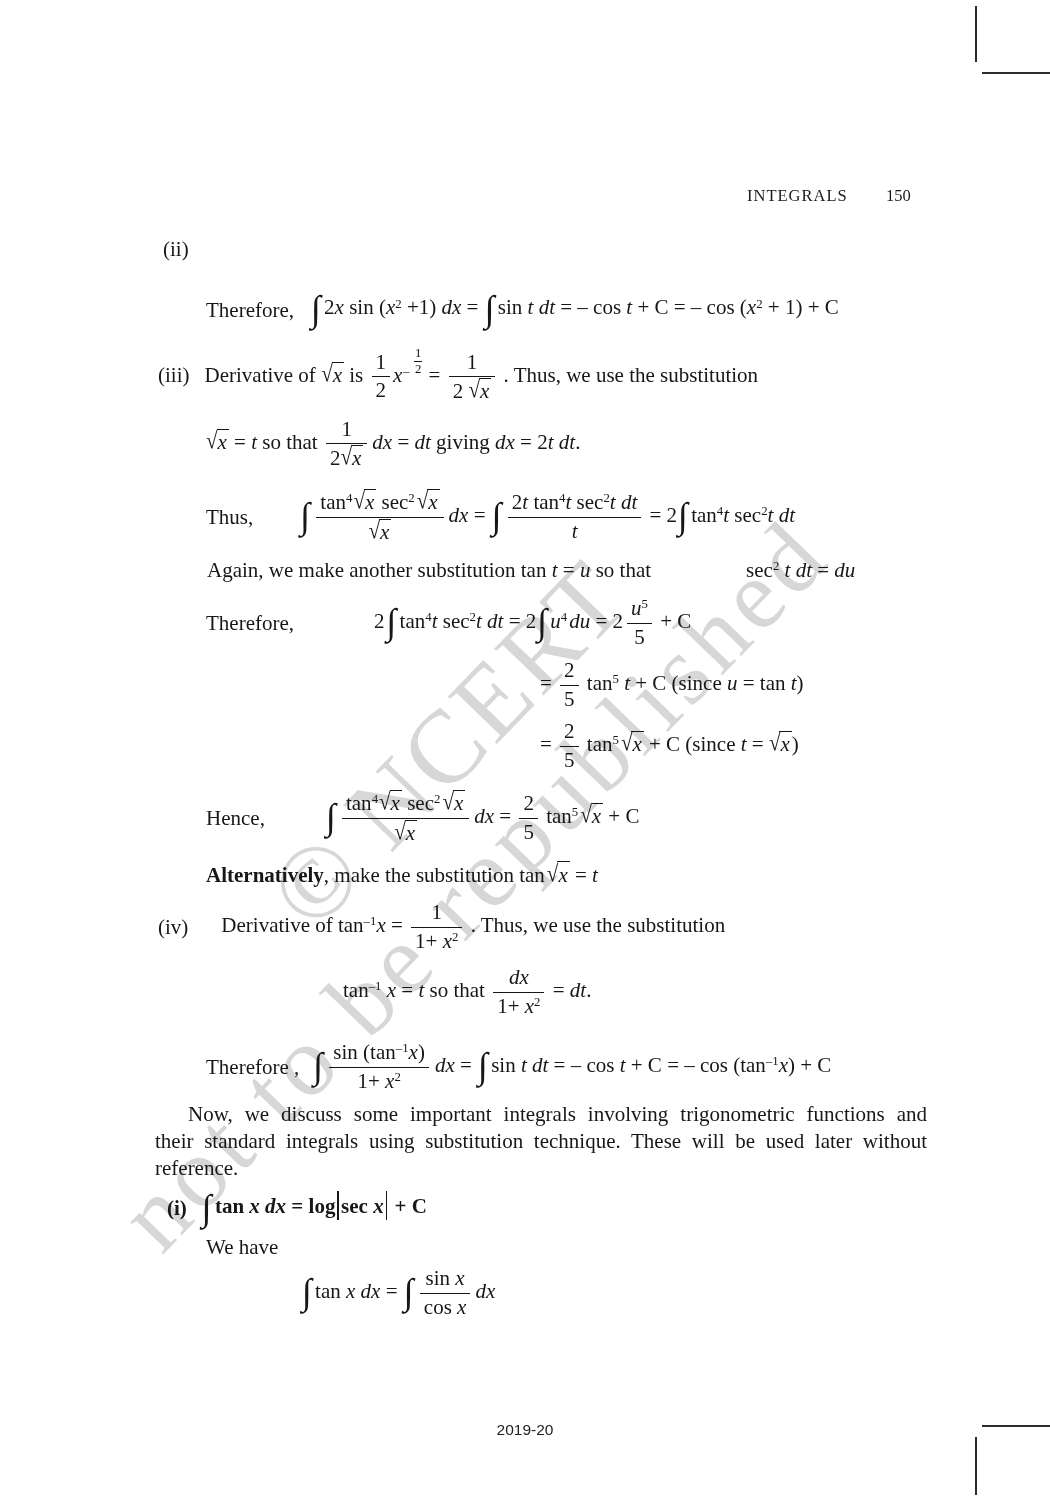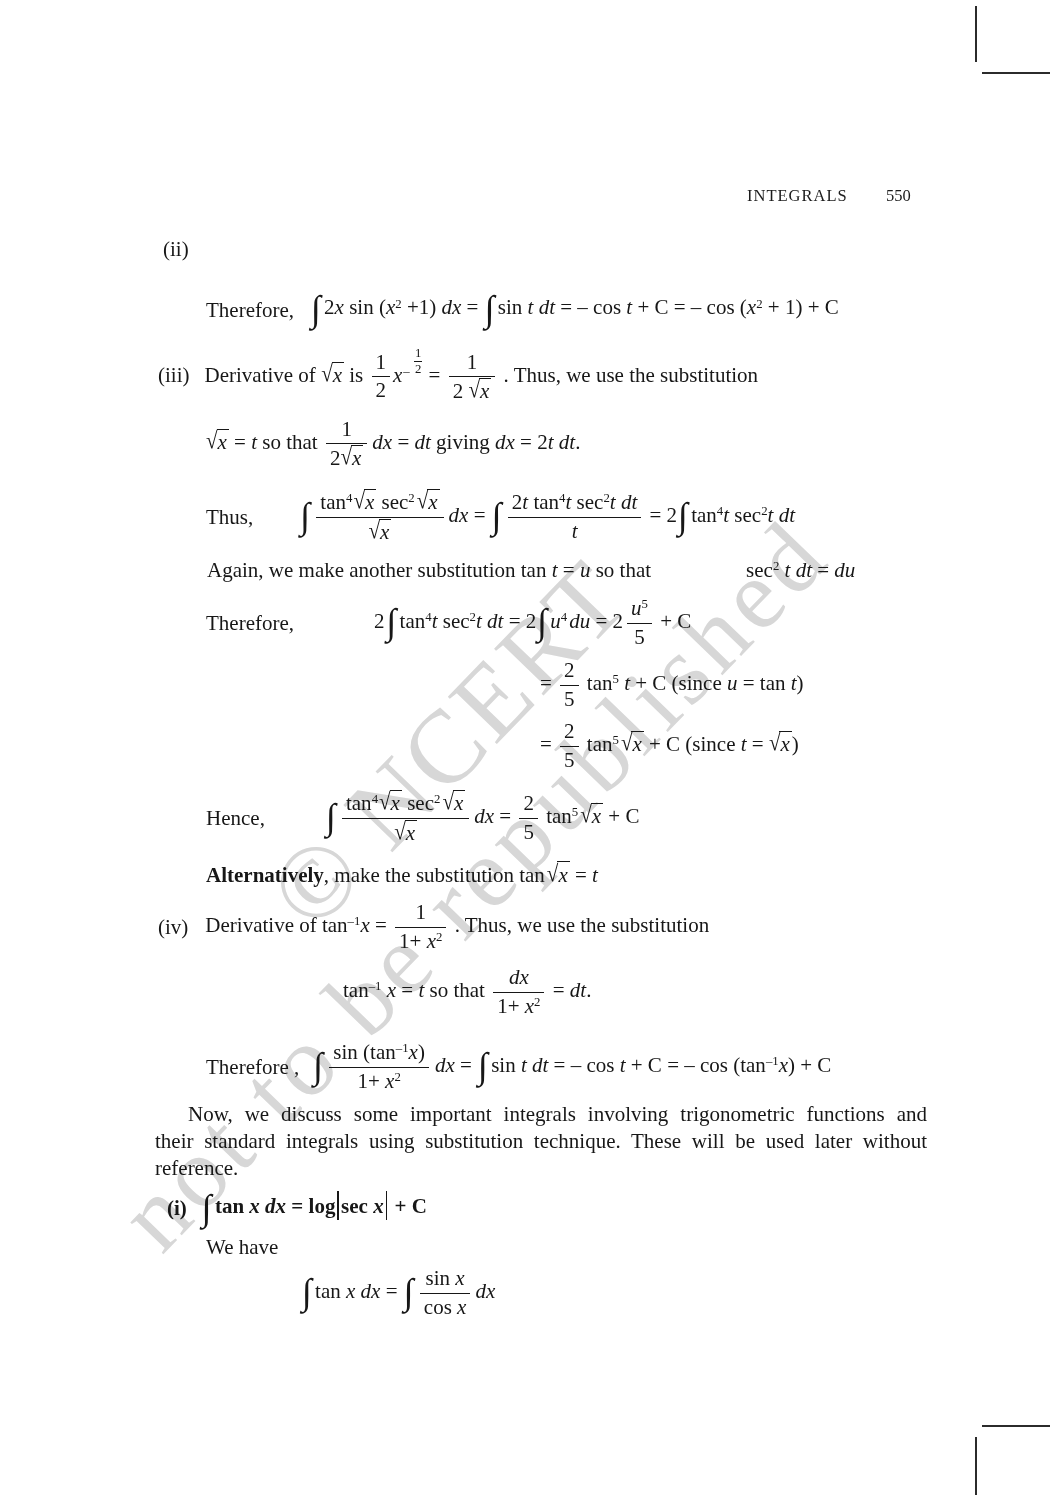--- a/index.html
+++ b/index.html
@@ -52,21 +52,21 @@
 <div class="page">
   <div class="wm wm1">© NCERT</div>
   <div class="wm wm2">not to be republished</div>
 
   <div class="cm" style="left:975px;top:6px;width:2px;height:56px;"></div>
   <div class="cm" style="left:982px;top:72px;width:68px;height:2px;"></div>
   <div class="cm" style="left:982px;top:1425px;width:68px;height:2px;"></div>
   <div class="cm" style="left:975px;top:1437px;width:2px;height:58px;"></div>
 
   <span class="hdr hdr-title">INTEGRALS</span>
-  <span class="hdr hdr-page">550</span>
+  <span class="hdr hdr-page">150</span>
 
   <div id="content">
       <div class="block bk" style="left: 148px; top: 236px;">
         <div class="row"><span class="rm">(ii)</span></div>
       </div>
       <div class="block bk" style="left: 191px; top: 236px; width: 721px;">
       </div>
       <div class="block" style="left: 191px; top: 287px; min-height: 46px;">
         <span class="lbl" style="margin-right: 16px;">Therefore,</span>
         <span class="eq"><span class="int">∫</span><span class="rm">2</span><span class="it">x</span><span class="rm"> sin (</span><span class="it">x</span><sup class="sup">2</sup><span class="rm"> +1) </span><span class="it">dx</span><span class="rm"> = </span><span class="int">∫</span><span class="rm">sin </span><span class="it">t</span><span class="rm"> </span><span class="it">dt</span><span class="rm">  =  – cos </span><span class="it">t</span><span class="rm"> + C  = – cos (</span><span class="it">x</span><sup class="sup">2</sup><span class="rm"> + 1) + C</span></span>
@@ -95,21 +95,21 @@
       <div class="block" style="left: 525px; top: 717px; min-height: 58px;">
         <span class="eq"><span class="rm">= </span><span class="frac"><span class="num">2</span><span class="den">5</span></span><span class="rm"> tan</span><sup class="sup">5</sup><span class="sp" style="width: 2px;"></span><span class="sqrt"><span class="sign">√</span><span class="rad"><span class="it">x</span></span></span><span class="rm"> + C (since </span><span class="it">t</span><span class="rm"> = </span><span class="sqrt"><span class="sign">√</span><span class="rad"><span class="it">x</span></span></span><span class="rm">)</span></span>
       </div>
       <div class="block" style="left: 191px; top: 779px; min-height: 78px;">
         <span class="lbl" style="margin-right: 60px;">Hence,</span>
         <span class="eq"><span class="int">∫</span><span class="frac"><span class="num"><span class="rm">tan</span><sup class="sup">4</sup><span class="sp" style="width: 1px;"></span><span class="sqrt"><span class="sign">√</span><span class="rad"><span class="it">x</span></span></span><span class="rm"> sec</span><sup class="sup">2</sup><span class="sp" style="width: 2px;"></span><span class="sqrt"><span class="sign">√</span><span class="rad"><span class="it">x</span></span></span></span><span class="den"><span class="sqrt"><span class="sign">√</span><span class="rad"><span class="it">x</span></span></span></span></span><span class="sp" style="width: 2px;"></span><span class="it">dx</span><span class="rm">  =  </span><span class="frac"><span class="num">2</span><span class="den">5</span></span><span class="rm"> tan</span><sup class="sup">5</sup><span class="sp" style="width: 2px;"></span><span class="sqrt"><span class="sign">√</span><span class="rad"><span class="it">x</span></span></span><span class="rm"> + C</span></span>
       </div>
       <div class="block bk" style="left: 191px; top: 861px;">
         <div class="row"><span class="bd">Alternatively</span><span class="rm">, make the substitution  tan</span><span class="sp" style="width: 2px;"></span><span class="sqrt"><span class="sign">√</span><span class="rad"><span class="it">x</span></span></span><span class="rm"> = </span><span class="it">t</span></div>
       </div>
-      <div class="block" style="left: 143px; top: 895px; min-height: 64px;">
+      <div class="block" style="left: 143px; top: 895px; min-height: 64px; gap: 16px;">
         <span class="lbl" style="margin-right: 17px;">(iv)</span>
         <span class="eq"><span class="rm">Derivative of  tan</span><sup class="sup">–1</sup><span class="it">x</span><span class="rm"> = </span><span class="frac"><span class="num">1</span><span class="den"><span class="rm">1+ </span><span class="it">x</span><sup class="sup">2</sup></span></span><span class="rm"> . Thus, we use the substitution</span></span>
       </div>
       <div class="block" style="left: 328px; top: 961px; min-height: 62px;">
         <span class="eq"><span class="rm">tan</span><sup class="sup">–1</sup><span class="rm"> </span><span class="it">x</span><span class="rm"> = </span><span class="it">t</span><span class="rm"> so that </span><span class="frac"><span class="num"><span class="it">dx</span></span><span class="den"><span class="rm">1+ </span><span class="it">x</span><sup class="sup">2</sup></span></span><span class="rm">  = </span><span class="it">dt</span><span class="rm">.</span></span>
       </div>
       <div class="block" style="left: 191px; top: 1031px; min-height: 72px;">
         <span class="lbl" style="margin-right: 13px;">Therefore ,</span>
         <span class="eq"><span class="int">∫</span><span class="frac"><span class="num"><span class="rm">sin (tan</span><sup class="sup">–1</sup><span class="it">x</span><span class="rm">)</span></span><span class="den"><span class="rm">1+ </span><span class="it">x</span><sup class="sup">2</sup></span></span><span class="sp" style="width: 3px;"></span><span class="it">dx</span><span class="rm"> = </span><span class="int">∫</span><span class="rm">sin </span><span class="it">t</span><span class="rm"> </span><span class="it">dt</span><span class="rm">  =  – cos </span><span class="it">t</span><span class="rm"> + C = – cos (tan</span><sup class="sup">–1</sup><span class="it">x</span><span class="rm">) + C</span></span>
       </div>
@@ -123,13 +123,14 @@
         <span class="eq bd"><span class="int">∫</span><span class="bd">tan </span><span class="bdit">x</span><span class="bd"> </span><span class="bdit">dx</span><span class="bd"> = log</span><span class="vb"></span><span class="bd">sec </span><span class="bdit">x</span><span class="vb"></span><span class="bd"> + C</span></span>
       </div>
       <div class="block bk" style="left: 191px; top: 1234px;">
         <div class="row"><span class="rm">We have</span></div>
       </div>
       <div class="block" style="left: 286px; top: 1259px; min-height: 68px;">
         <span class="eq"><span class="int">∫</span><span class="rm">tan </span><span class="it">x</span><span class="rm"> </span><span class="it">dx</span><span class="rm"> = </span><span class="int">∫</span><span class="frac"><span class="num"><span class="rm">sin </span><span class="it">x</span></span><span class="den"><span class="rm">cos </span><span class="it">x</span></span></span><span class="sp" style="width: 2px;"></span><span class="it">dx</span></span>
       </div>
     </div>
 
+  <div class="footer">2019-20</div>
 </div>
 
 </body></html>

